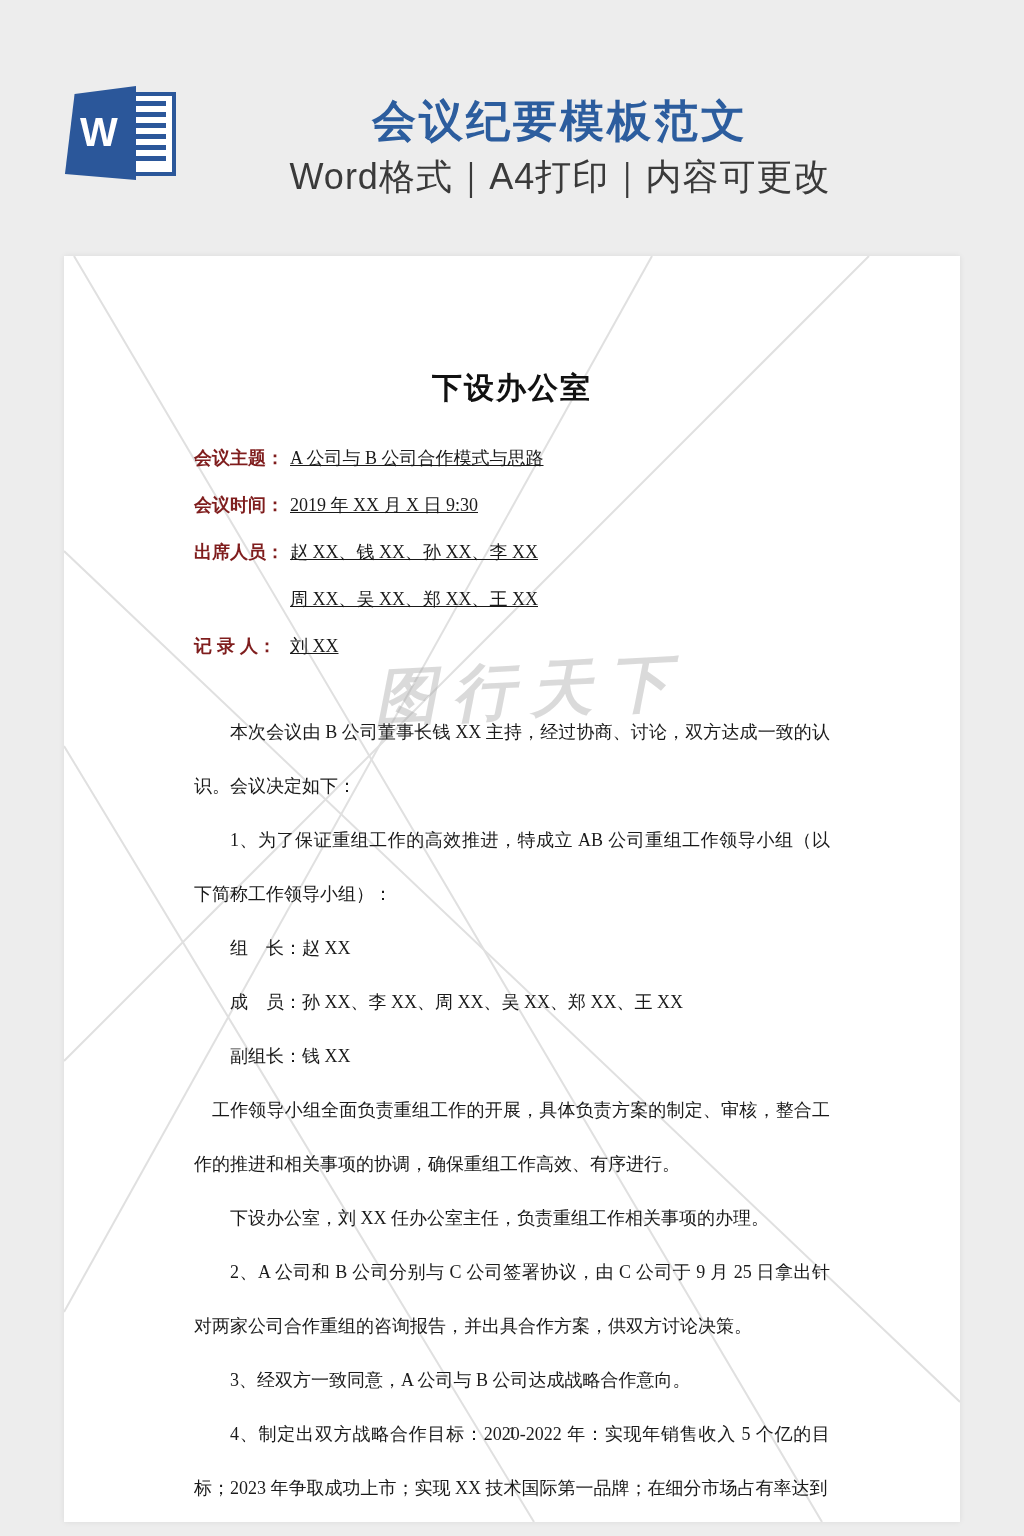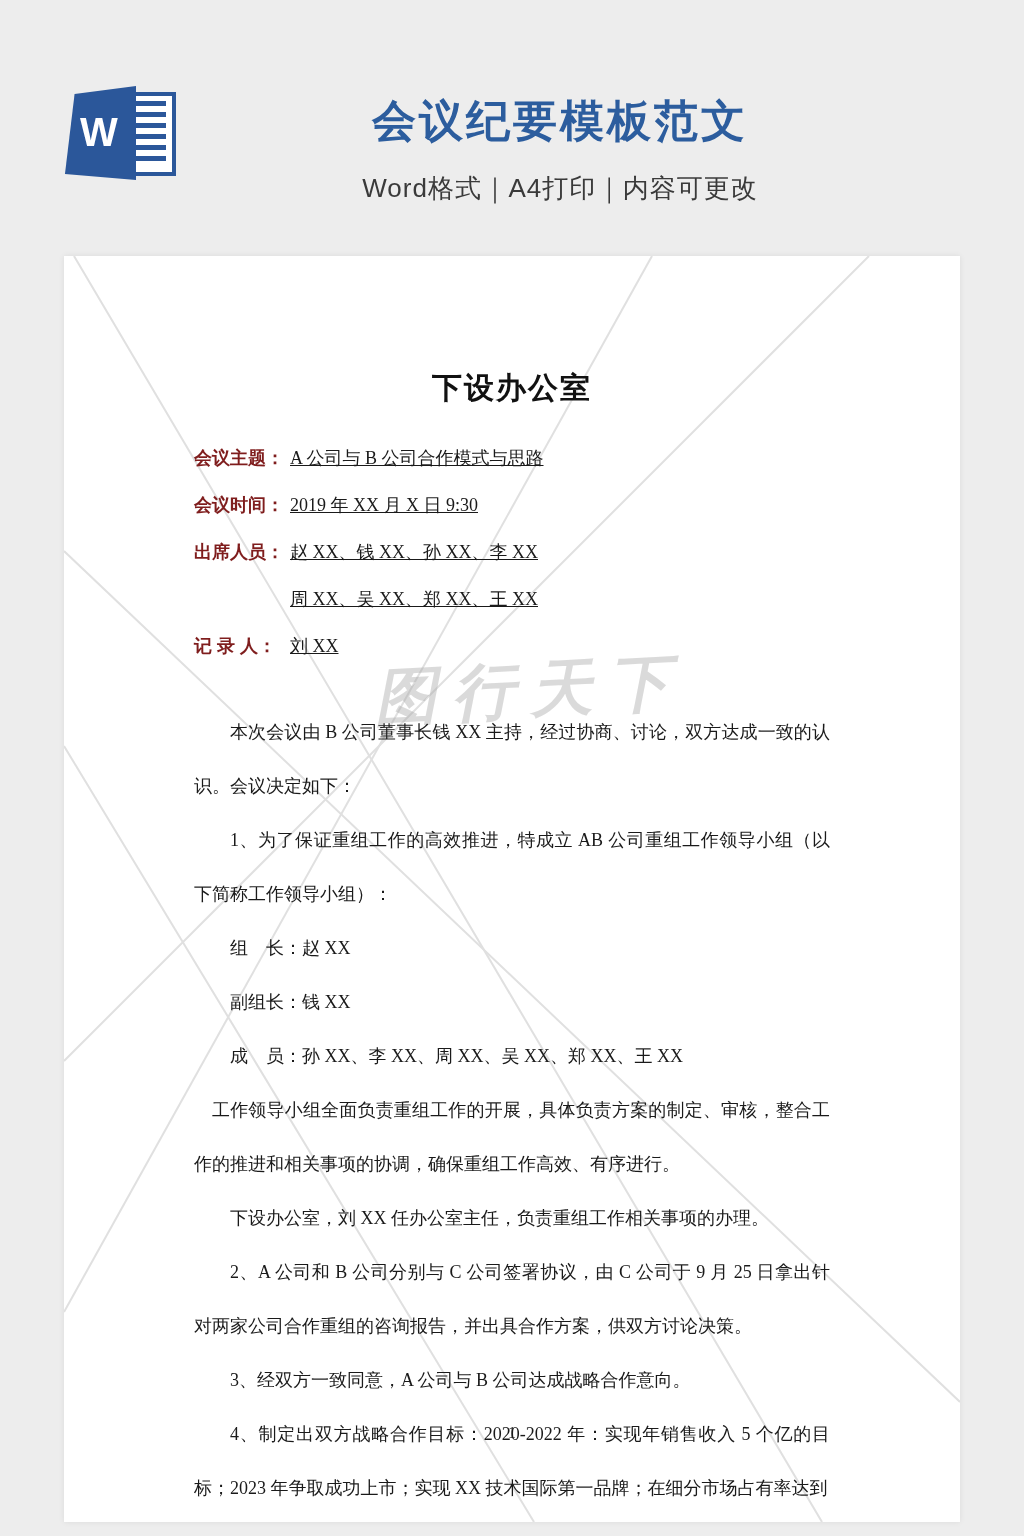--- a/index.html
+++ b/index.html
@@ -57,22 +57,22 @@
     left: 96px; right: 0; top: 92px;
     text-align: center;
   }
   .header-title {
     font-size: 44px;
     font-weight: 700;
     color: #2c5d9e;
     letter-spacing: 3px;
   }
   .header-subtitle {
-    margin-top: 20px;
-    font-size: 26px;
+    margin-top: 2px;
+    font-size: 36px;
     color: #3a3a3a;
     letter-spacing: 1px;
   }
 
   
   .page {
     position: relative;
     width: 896px;
     height: 1266px;
     margin: 0 auto;
@@ -191,22 +191,22 @@
         <div class="meta-row"><span class="meta-label">会议时间：</span><span class="meta-value">2019 年 XX 月 X 日 9:30</span></div>
         <div class="meta-row"><span class="meta-label">出席人员：</span><span class="meta-value">赵 XX、钱 XX、孙 XX、李 XX</span></div>
         <div class="meta-row"><span class="meta-label empty"></span><span class="meta-value">周 XX、吴 XX、郑 XX、王 XX</span></div>
         <div class="meta-row"><span class="meta-label">记 录 人：</span><span class="meta-value">刘 XX</span></div>
       </div>
 
     <div class="doc-body" id="doc-body">
         <p class="indent-2">本次会议由 B 公司董事长钱 XX 主持，经过协商、讨论，双方达成一致的认识。会议决定如下：</p>
         <p class="indent-2">1、为了保证重组工作的高效推进，特成立 AB 公司重组工作领导小组（以下简称工作领导小组）：</p>
         <p class="indent-2">组　长：赵 XX</p>
+        <p class="indent-2">成　员：孙 XX、李 XX、周 XX、吴 XX、郑 XX、王 XX</p>
         <p class="indent-2">副组长：钱 XX</p>
-        <p class="indent-2">成　员：孙 XX、李 XX、周 XX、吴 XX、郑 XX、王 XX</p>
         <p class="indent-1">工作领导小组全面负责重组工作的开展，具体负责方案的制定、审核，整合工作的推进和相关事项的协调，确保重组工作高效、有序进行。</p>
         <p class="indent-2">下设办公室，刘 XX 任办公室主任，负责重组工作相关事项的办理。</p>
         <p class="indent-2">2、A 公司和 B 公司分别与 C 公司签署协议，由 C 公司于 9 月 25 日拿出针对两家公司合作重组的咨询报告，并出具合作方案，供双方讨论决策。</p>
         <p class="indent-2">3、经双方一致同意，A 公司与 B 公司达成战略合作意向。</p>
         <p class="indent-2">4、制定出双方战略合作目标：2020-2022 年：实现年销售收入 5 个亿的目标；2023 年争取成功上市；实现 XX 技术国际第一品牌；在细分市场占有率达到</p>
       </div>
   </div>
 
   <div class="page-footer">1</div>
 </div>

